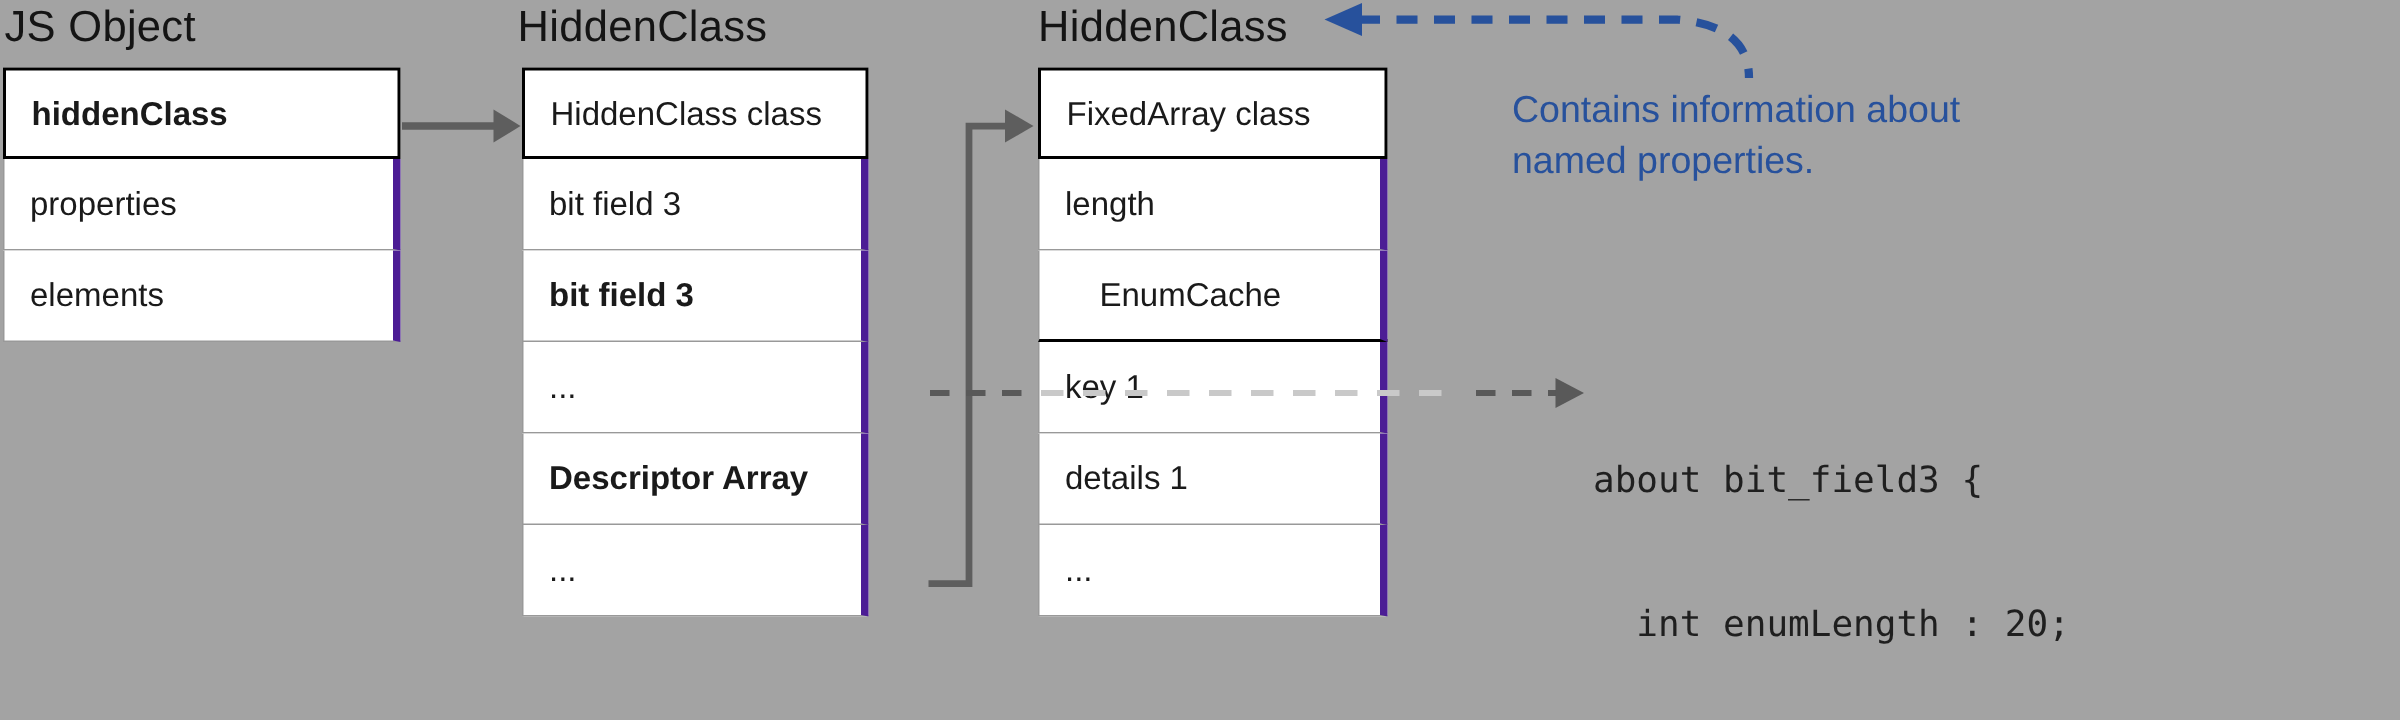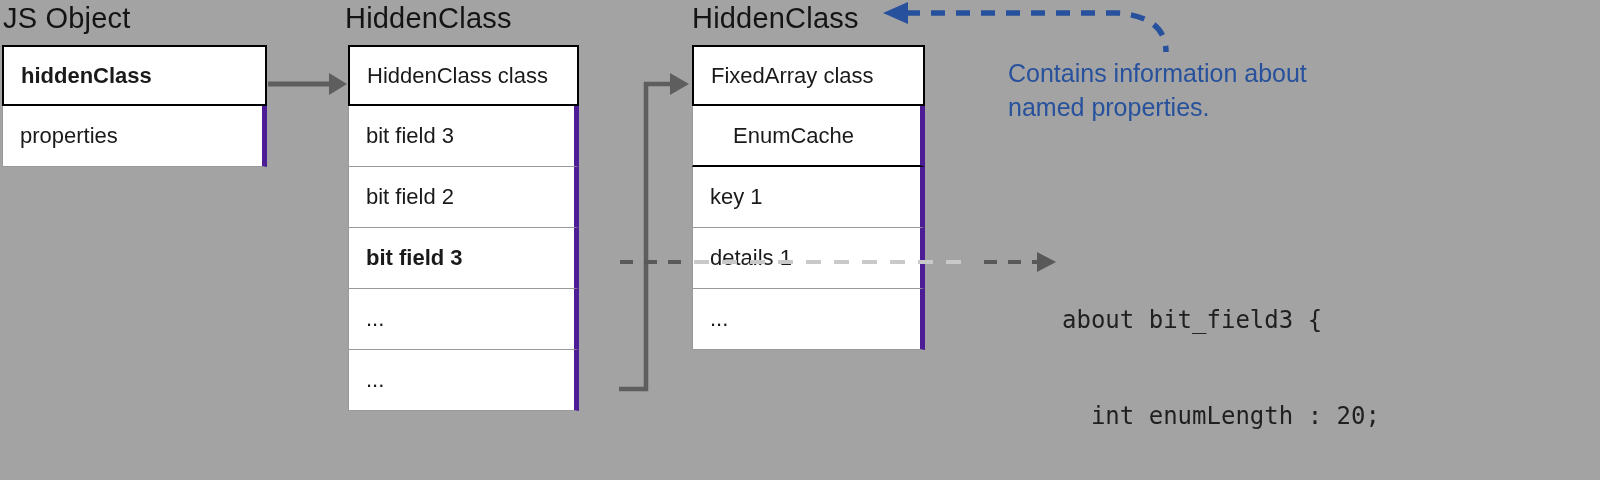--- a/index.html
+++ b/index.html
@@ -38,33 +38,35 @@
 
 <div class="canvas">
 
   <div class="table-title" style="left:3px; top:2px;">JS Object</div>
   <div class="table-title" style="left:345px; top:2px;">HiddenClass</div>
   <div class="table-title" style="left:692px; top:2px;">HiddenClass</div>
 
   <div class="vtable" style="left:2px; top:45px; width:265px;">
     <div class="trow first bold">hiddenClass</div>
     <div class="trow">properties</div>
+    <div class="trow">elements</div>
   </div>
 
   <div class="vtable" style="left:348px; top:45px; width:231px;text-align:center;">
     <div class="trow first">HiddenClass class</div>
     <div class="trow">bit field 3</div>
-    <div class="trow">bit field 2</div>
     <div class="trow bold">bit field 3</div>
     <div class="trow">...</div>
+    <div class="trow bold">Descriptor Array</div>
     <div class="trow">...</div>
   </div>
 
   <div class="vtable" style="left:692px; top:45px; width:233px;">
     <div class="trow first">FixedArray class</div>
+    <div class="trow">length</div>
     <div class="trow divider">EnumCache</div>
     <div class="trow">key 1</div>
     <div class="trow">details 1</div>
     <div class="trow">...</div>
   </div>
 
   <div class="annotation">
     <div>Contains information about</div>
     <div>named properties.</div>
   </div>

